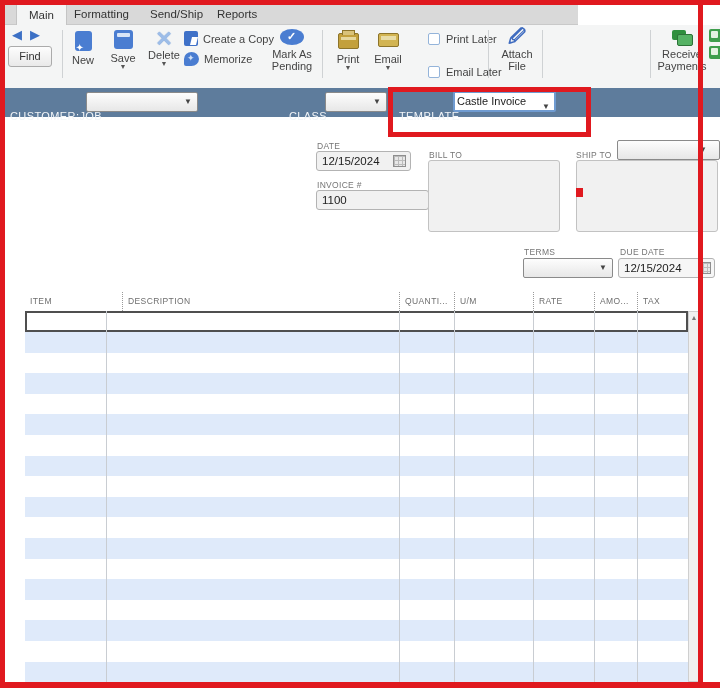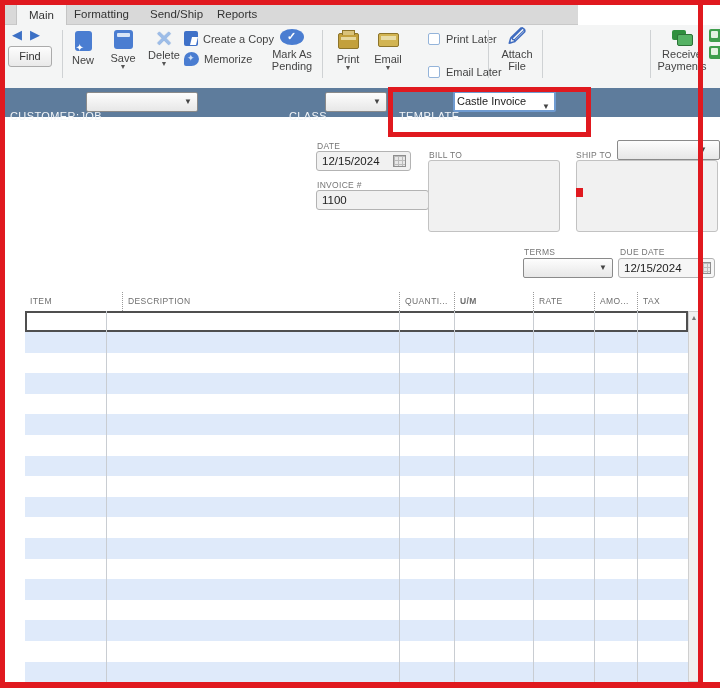--- a/index.html
+++ b/index.html
@@ -235,21 +235,21 @@
   <span class="flabel" style="left:620px;top:247px">DUE DATE</span>
   <div class="field" style="left:618px;top:258px;width:97px;background:#f6f6f6">
     <span>12/15/2024</span>
     <span class="cal-icon" style="right:3px"></span>
   </div>
 
   <div class="thead">
       <div class="thcell first" style="left: 0px; width: 81px;">ITEM</div>
       <div class="thcell" style="left: 81px; width: 293px; margin-left: 16px;">DESCRIPTION</div>
       <div class="thcell" style="left: 374px; width: 55px;">QUANTI...</div>
-      <div class="thcell" style="left: 429px; width: 79px; font-weight: bold;">U/M</div>
+      <div class="thcell" style="left: 429px; width: 79px;">U/M</div>
       <div class="thcell" style="left: 508px; width: 61px;">RATE</div>
       <div class="thcell" style="left: 569px; width: 43px;">AMO...</div>
       <div class="thcell" style="left: 612px; width: 51px;">TAX</div>
     </div>
   <div class="tbody">
     <div class="active-row"></div>
   <div class="trow blue" style="top: 21px;"></div>
       <div class="trow white" style="top: 41.6px;"></div>
       <div class="trow blue" style="top: 62.2px;"></div>
       <div class="trow white" style="top: 82.8px;"></div>

